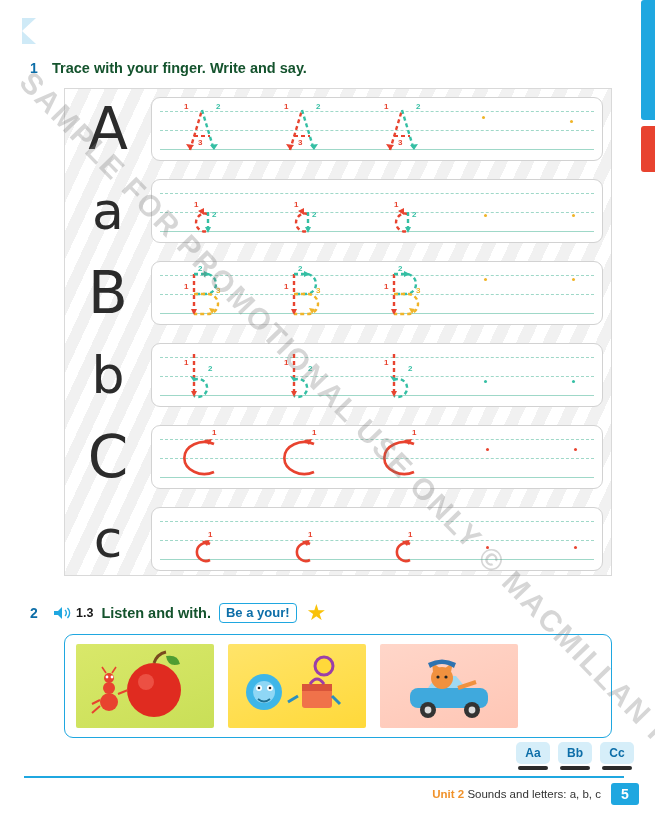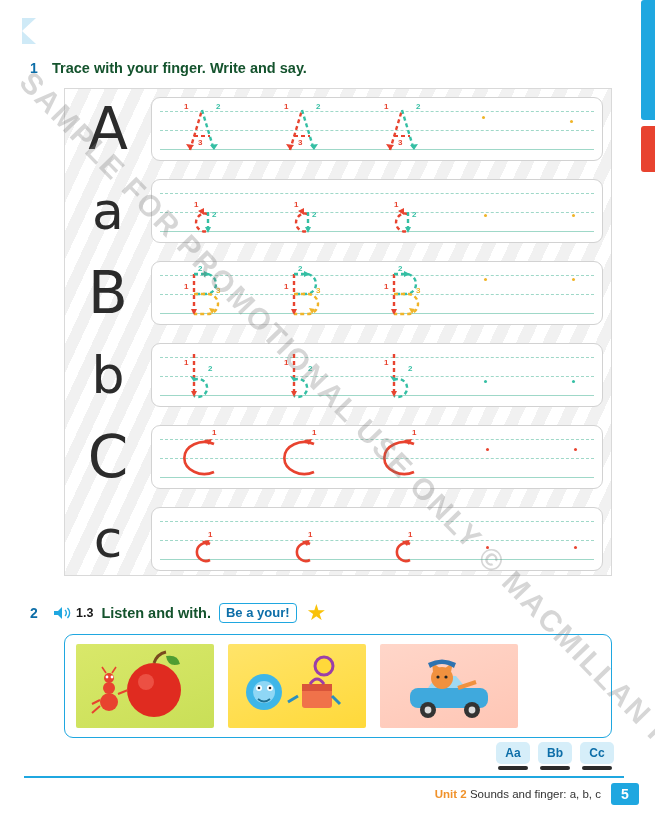--- a/index.html
+++ b/index.html
@@ -206,21 +206,21 @@
     border-radius: 2px;
     overflow: hidden;
   }
   .pic1 { left: 11px; background: linear-gradient(160deg,#d9e86a,#c9df57); }
   .pic2 { left: 163px; background: linear-gradient(160deg,#ffe46a,#ffd93a); }
   .pic3 { left: 315px; background: linear-gradient(160deg,#ffd6c9,#ffc6b5); }
 
   
   .chips {
     position: absolute;
-    left: 496px;
+    left: 516px;
     top: 742px;
     width: 120px;
     height: 34px;
     text-decoration: underline;
   }
   .chip {
     position: absolute;
     width: 34px;
     height: 22px;
     border-radius: 5px;
@@ -648,17 +648,17 @@
   <div class="chip-shadow" style="left:2px; top:24px;"></div>
   <div class="chip" style="left:42px; top:0px;">Bb</div>
   <div class="chip-shadow" style="left:44px; top:24px;"></div>
   <div class="chip" style="left:84px; top:0px;">Cc</div>
   <div class="chip-shadow" style="left:86px; top:24px;"></div>
 </div>
 
 <div class="footer-rule"></div>
 <div class="footer-text">
   <span class="footer-unit">Unit 2</span>
-  <span>Sounds and finger: a, b, c</span>
+  <span>Sounds and letters: a, b, c</span>
 </div>
 <div class="page-badge">5</div>
 
 <div class="watermark">SAMPLE FOR PROMOTIONAL USE ONLY © MACMILLAN PUBLISHERS LTD</div>
 
 </body></html>

